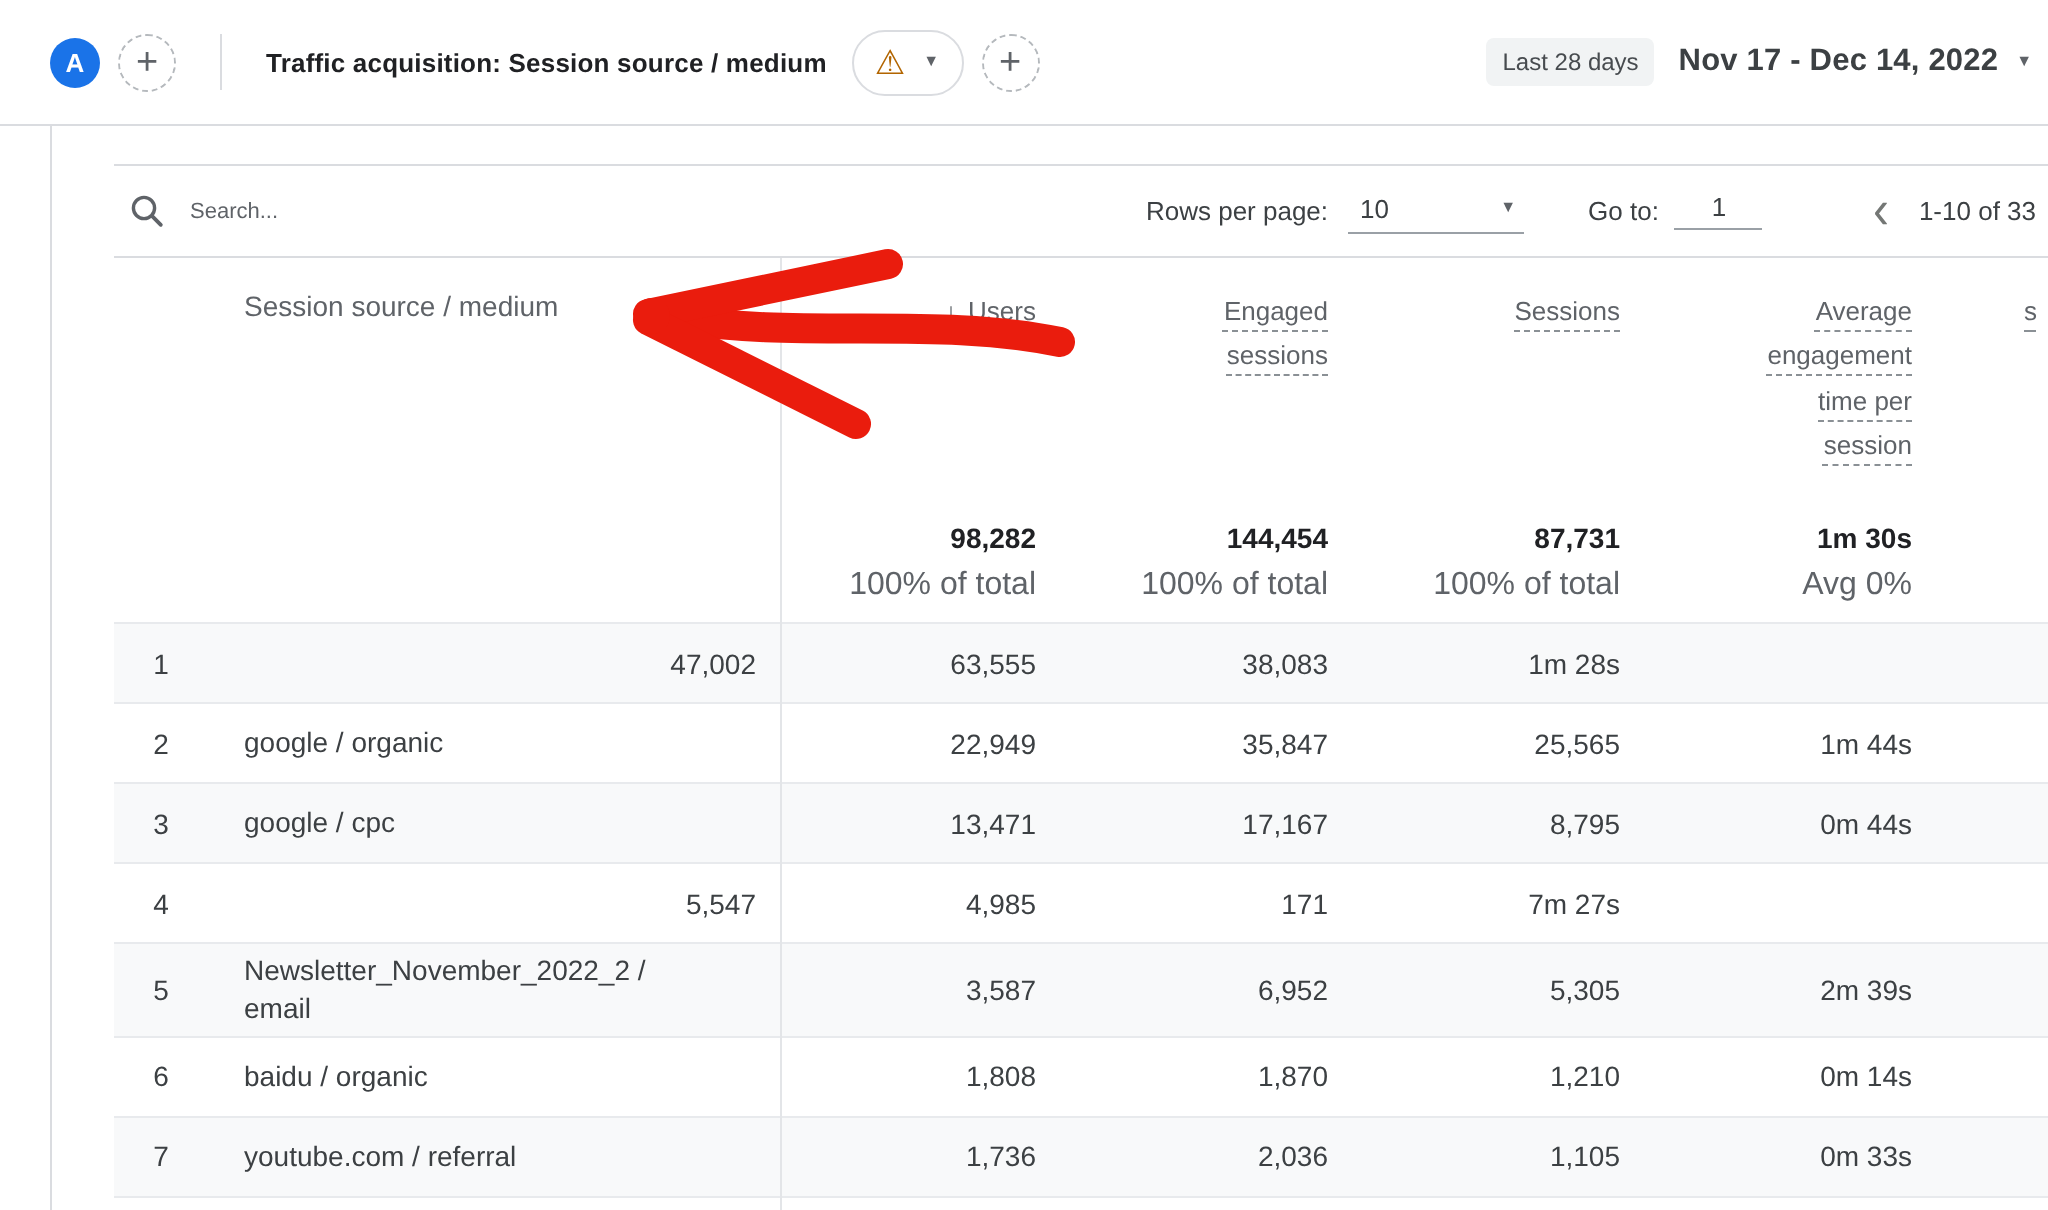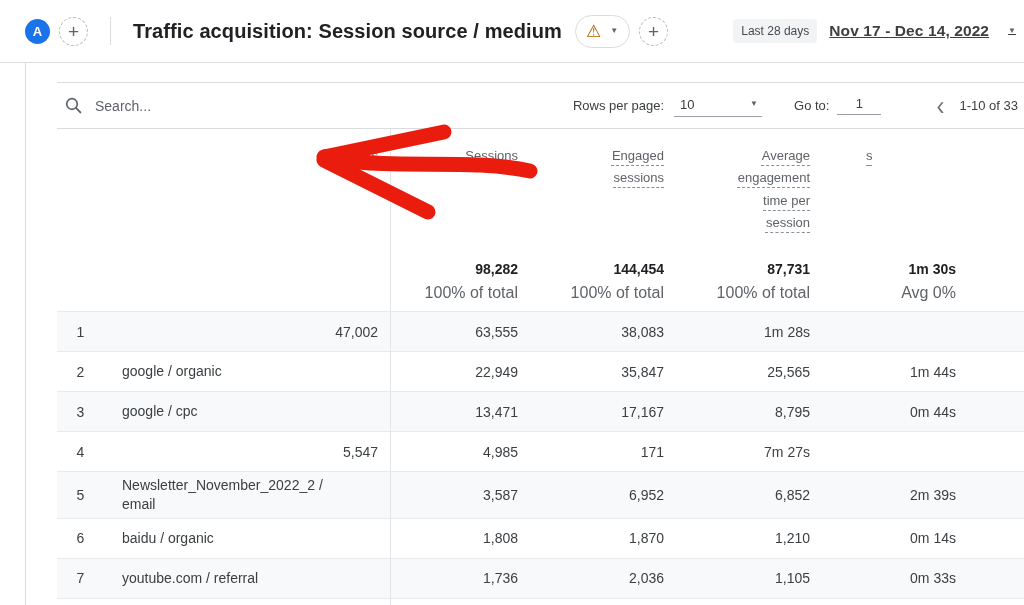--- a/index.html
+++ b/index.html
@@ -9,42 +9,42 @@
   
   .appbar { height: 63px; display: flex; align-items: center; padding: 0 8px 0 25px;
     border-bottom: 1px solid #dadce0; background: #fff; }
   .avatar { width: 25px; height: 25px; border-radius: 50%; background: #1a73e8; color: #fff;
     font-size: 13px; font-weight: bold; display: flex; align-items: center; justify-content: center; flex: 0 0 auto; }
   .plus-circle { width: 29px; height: 29px; border-radius: 50%; border: 1.5px dashed #b5b9bd;
     color: #5f6368; font-size: 19px; font-weight: 300; line-height: 1;
     display: flex; align-items: center; justify-content: center; background: #fff; flex: 0 0 auto; cursor: pointer; }
   .appbar .plus-circle { margin-left: 9px; }
   .appbar-divider { width: 1px; height: 28px; background: #dadce0; margin: 0 22px; flex: 0 0 auto; }
-  .report-title { font-size: 20px; color: #202124; white-space: nowrap; letter-spacing: .1px; }
+  .report-title { font-size: 13px; color: #202124; white-space: nowrap; letter-spacing: .1px; }
   .warn-pill { display: flex; align-items: center; gap: 9px; height: 33px; padding: 0 11px 0 10px;
     border: 1px solid #dadce0; border-radius: 17px; margin-left: 13px; background: #fff; cursor: pointer; flex: 0 0 auto; }
   .warn-glyph { color: #b26500; font-size: 17px; line-height: 1; }
   .caret { color: #5f6368; font-size: 8px; line-height: 1; }
   .appbar-spacer { flex: 1; }
   .date-preset { background: #f1f3f4; color: #474b4f; font-size: 12px; padding: 5px 8px;
     border-radius: 4px; margin-right: 12px; white-space: nowrap; }
-  .date-range { display: flex; align-items: center; gap: 19px; cursor: pointer; white-space: nowrap; text-decoration: underline; }
+  .date-range { display: flex; align-items: center; gap: 9px; cursor: pointer; white-space: nowrap; }
   .date-range-text { font-size: 15.5px; font-weight: bold; color: #3c4043; letter-spacing: .1px; }
 
   
   .page-left-border { position: absolute; left: 25px; top: 63px; bottom: 0; width: 1px; background: #dadce0; }
 
   
   .card { position: relative; margin: 19px 0 0 57px; height: 523px; overflow: hidden;
     border-top: 1px solid #dadce0; background: #fff; }
   .card::after { content: ""; position: absolute; left: 333px; top: 46px; bottom: 0; width: 1px; background: #e3e5e8; }
 
   .toolbar { height: 46px; display: flex; align-items: center; border-bottom: 1px solid #dadce0; padding: 0 6px 0 8px; }
   .search-box { display: flex; align-items: center; gap: 13px; flex: 0 0 auto; }
-  .search-input { border: none; outline: none; font-size: 14px; color: #b91c1c; width: 240px;
+  .search-input { border: none; outline: none; font-size: 11px; color: #b91c1c; width: 240px;
     font-family: "Liberation Sans", sans-serif; background: transparent; }
   .search-input::placeholder { color: #5f6368; }
   .toolbar-right { margin-left: auto; display: flex; align-items: center; font-size: 13px; color: #3c4043; }
   .rpp-label { margin-right: 10px; }
   .rpp-select { display: flex; align-items: center; justify-content: space-between; width: 88px;
     border-bottom: 1px solid #9aa0a6; padding: 2px 4px 4px 6px; cursor: pointer; }
   .goto-label { margin-left: 32px; margin-right: 8px; }
   .goto-input { width: 44px; border: none; border-bottom: 1px solid #9aa0a6; outline: none;
     text-align: center; font-size: 13px; color: #3c4043; font-family: "Liberation Sans", sans-serif; padding-bottom: 3px; }
   .chevron-prev { margin-left: 55px; color: #747775; font-size: 24px; line-height: 1; cursor: pointer;
@@ -130,29 +130,30 @@
       </div>
       <span class="goto-label">Go to:</span>
       <input class="goto-input" type="text" value="1" style="">
       <span class="chevron-prev">‹</span>
       <span class="page-range">1-10 of 33</span>
     </div>
   </div>
 
   <div class="thead grid">
     <div></div>
+    <div class="dim-header">Session source / medium</div>
     <div class="col-header users-header">
       <span class="sort-arrow">↓</span>
       <span class="hdr-text">Users</span>
     </div>
     <div class="col-header">
+      <span class="hdr-wrap w-engaged hdr-text">Engaged sessions</span>
+    </div>
+    <div class="col-header">
       <span class="hdr-text">Sessions</span>
-    </div>
-    <div class="col-header">
-      <span class="hdr-wrap w-engaged hdr-text">Engaged sessions</span>
     </div>
     <div class="col-header">
       <span class="hdr-wrap w-avg hdr-text">Average engagement time per session</span>
     </div>
     <div class="partial-col-header">
       <span class="hdr-text">s</span>
     </div>
   </div>
 
   <div class="totals grid">
@@ -214,21 +215,21 @@
     <div class="cell val">171</div>
     <div class="cell val">7m 27s</div>
     <div class="cell"></div>
   </div>
 
   <div class="trow grid stripe">
     <div class="cell num">5</div>
     <div class="cell dim">Newsletter_November_2022_2 / email</div>
     <div class="cell val">3,587</div>
     <div class="cell val">6,952</div>
-    <div class="cell val">6,852</div>
+    <div class="cell val">5,305</div>
     <div class="cell val">2m 39s</div>
     <div class="cell"></div>
   </div>
 
   <div class="trow grid">
     <div class="cell num">6</div>
     <div class="cell dim">baidu / organic</div>
     <div class="cell val">1,808</div>
     <div class="cell val">1,870</div>
     <div class="cell val">1,210</div>

